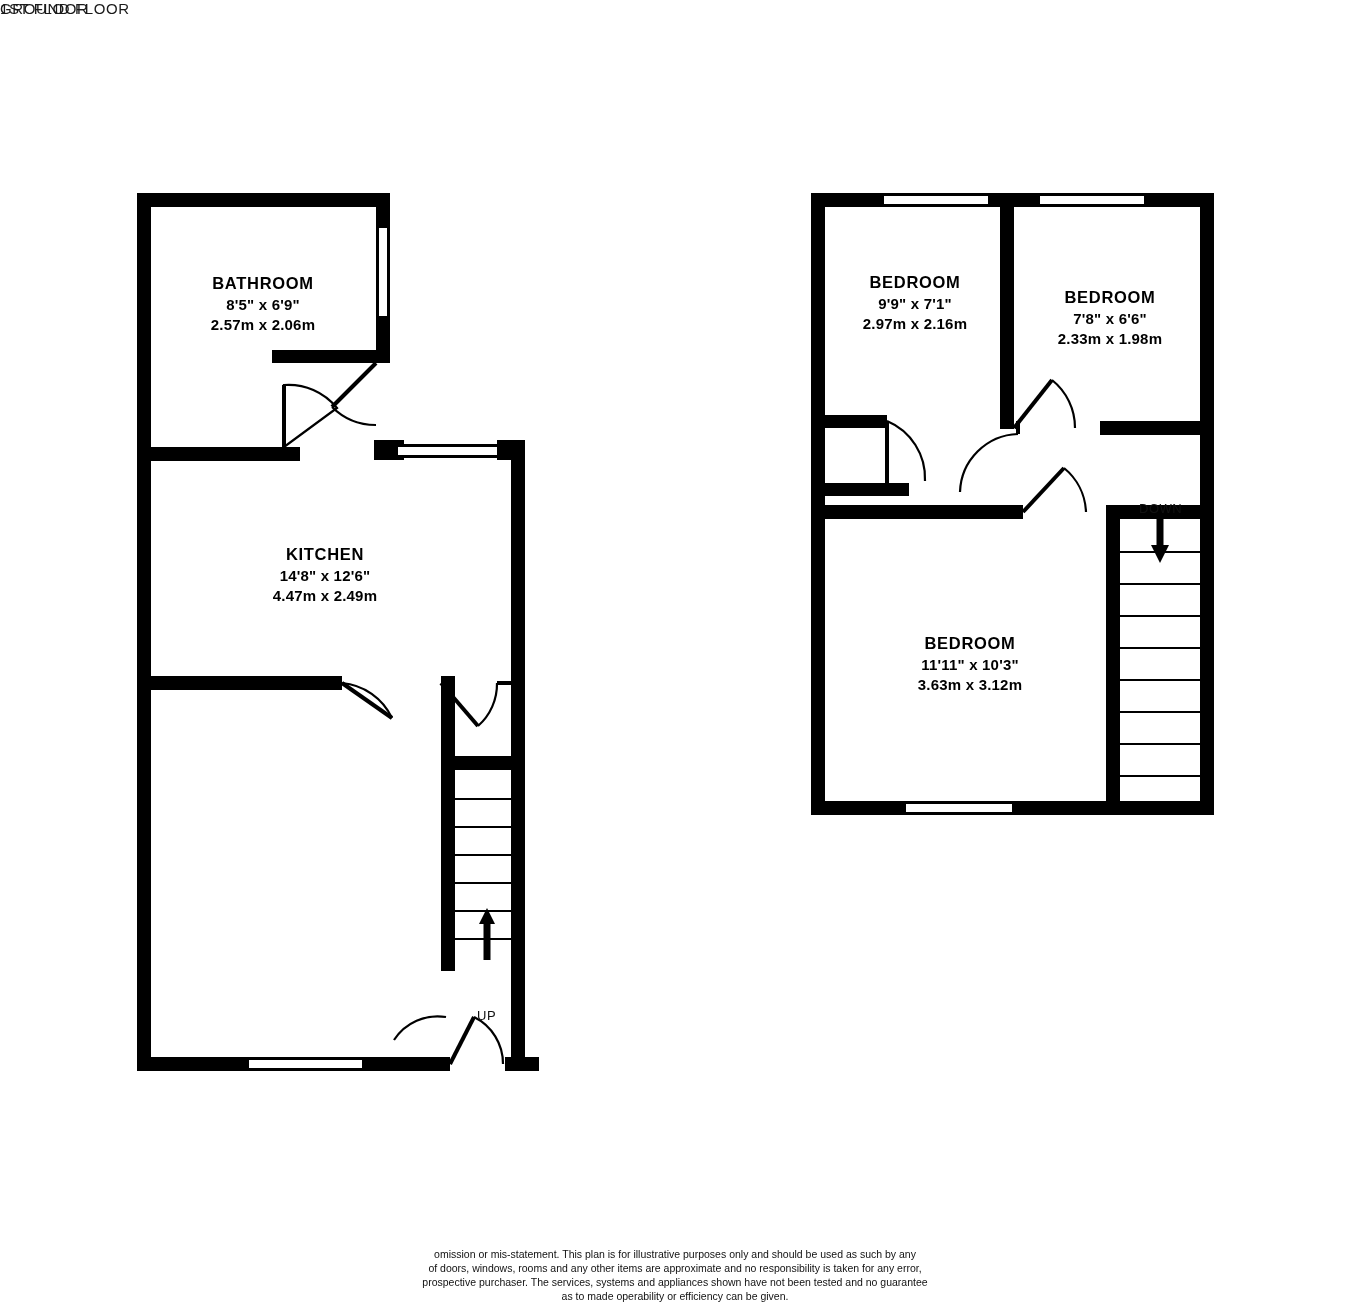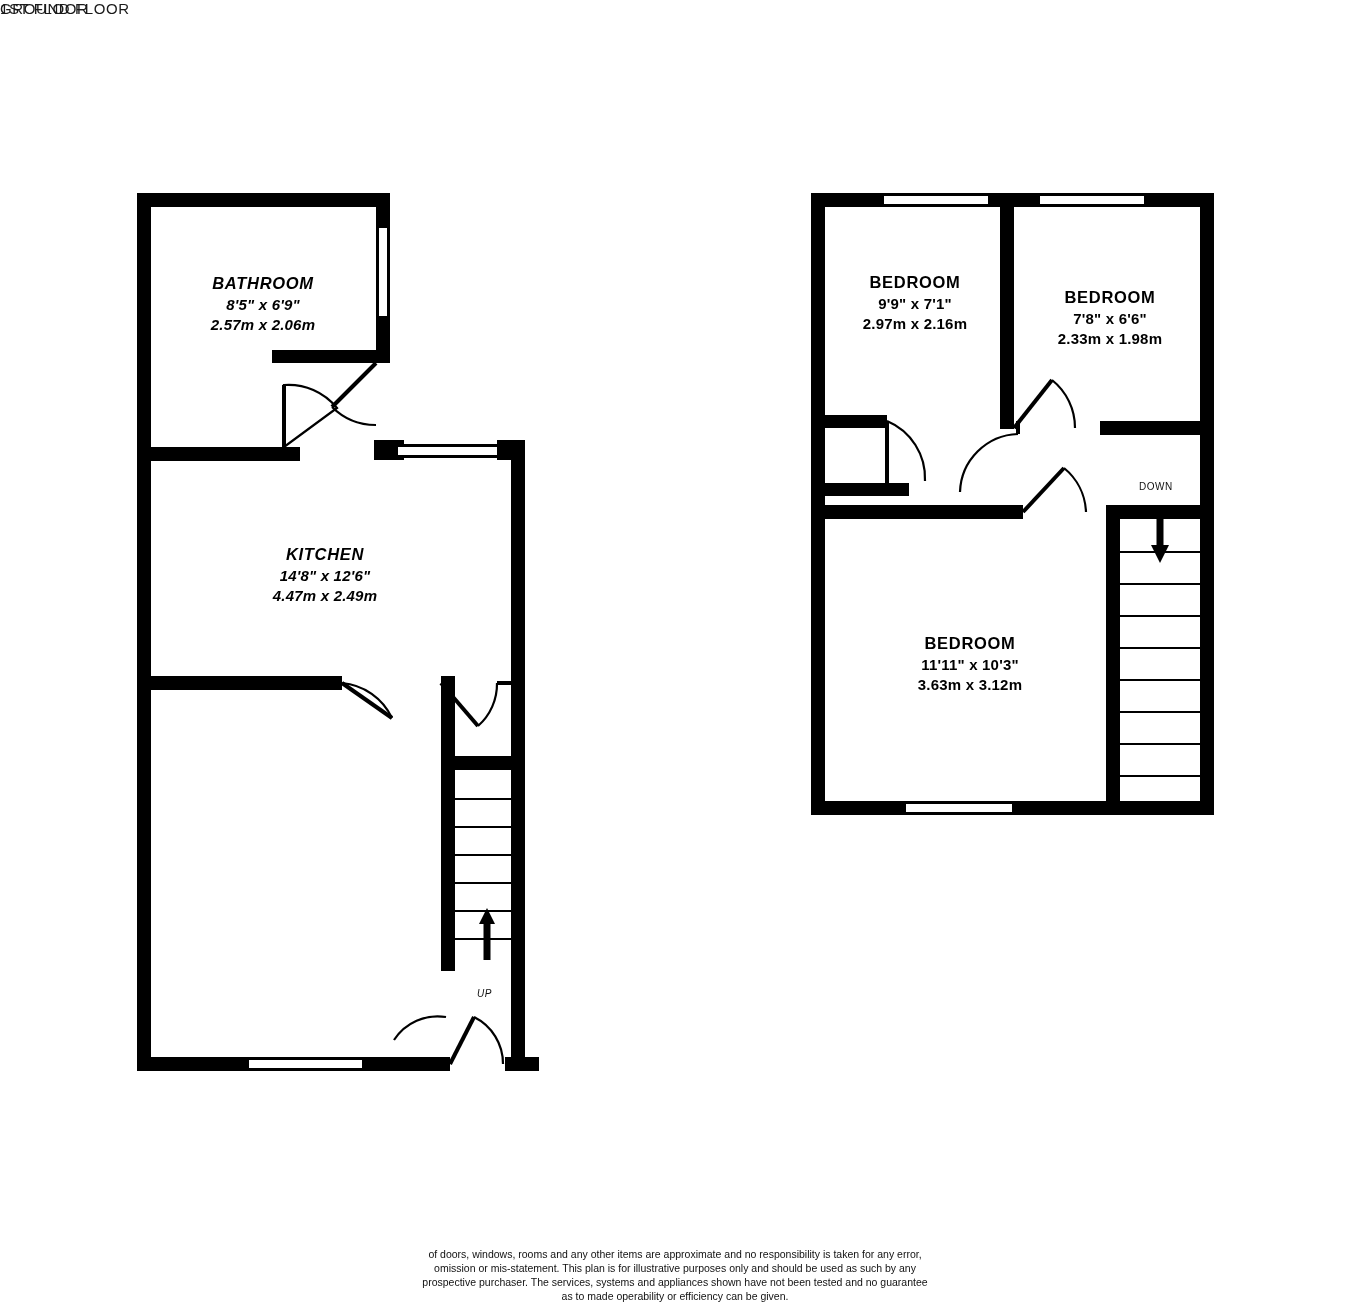--- a/index.html
+++ b/index.html
@@ -55,23 +55,24 @@
     font-weight: bold;
     letter-spacing: 0.7px;
   }
   .room-dim {
     font-size: 15px;
     font-weight: bold;
     letter-spacing: 0.2px;
   }
   .stair-label {
     position: absolute;
-    font-size: 10px;
+    font-size: 13px;
     letter-spacing: 0.5px;
     color: #111;
+    margin-top: 20px;
   }
   .stairs {
     position: absolute;
     box-sizing: border-box;
   }
   .stairs .tread {
     position: absolute;
     left: 0;
     right: 0;
     height: 0;
@@ -93,21 +94,21 @@
     font-size: 10.5px;
     line-height: 1.32;
     color: #111;
   }
 </style>
 </head>
 <body>
 
 <div class="floor-title">GROUND FLOOR</div>
 
-<div class="plan" id="ground-plan" style="left:0;top:0;width:600px;height:1100px;font-style:italic;">
+<div class="plan" id="ground-plan" style="left:0;top:0;width:600px;height:1100px;">
 
   <div class="wall" style="left:137px;top:193px;width:14px;height:878px;"></div>
   <div class="wall" style="left:137px;top:193px;width:253px;height:14px;"></div>
   <div class="wall" style="left:376px;top:193px;width:14px;height:52px;"></div>
   <div class="window vert" style="left:376px;top:228px;width:14px;height:95px;"></div>
   <div class="wall" style="left:376px;top:316px;width:14px;height:39px;"></div>
   <div class="wall" style="left:272px;top:350px;width:118px;height:13px;"></div>
   <div class="wall" style="left:137px;top:447px;width:163px;height:14px;"></div>
   <div class="wall" style="left:374px;top:440px;width:30px;height:20px;"></div>
   <div class="window" style="left:398px;top:444px;width:106px;height:14px;"></div>
@@ -240,18 +241,18 @@
   <div class="room-label" style="left:850px;top:633px;width:240px;">
     <div class="room-name">BEDROOM</div>
     <div class="room-dim">11'11"  x 10'3"</div>
     <div class="room-dim">3.63m  x 3.12m</div>
   </div>
 
   <div class="stair-label" style="left:1139px;top:481px;">DOWN</div>
 </div>
 
 <div class="disclaimer">
+  <div>omission or mis-statement. This plan is for illustrative purposes only and should be used as such by any</div>
   <div>of doors, windows, rooms and any other items are approximate and no responsibility is taken for any error,</div>
-  <div>omission or mis-statement. This plan is for illustrative purposes only and should be used as such by any</div>
   <div>prospective purchaser. The services, systems and appliances shown have not been tested and no guarantee</div>
   <div>as to made operability or efficiency can be given.</div>
 
 </div>
 
 </body></html>

